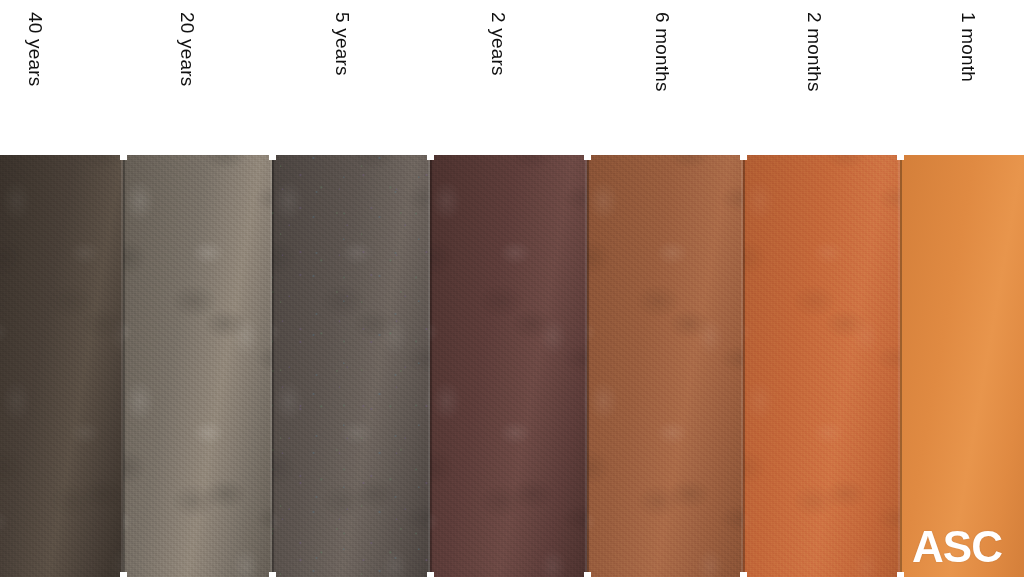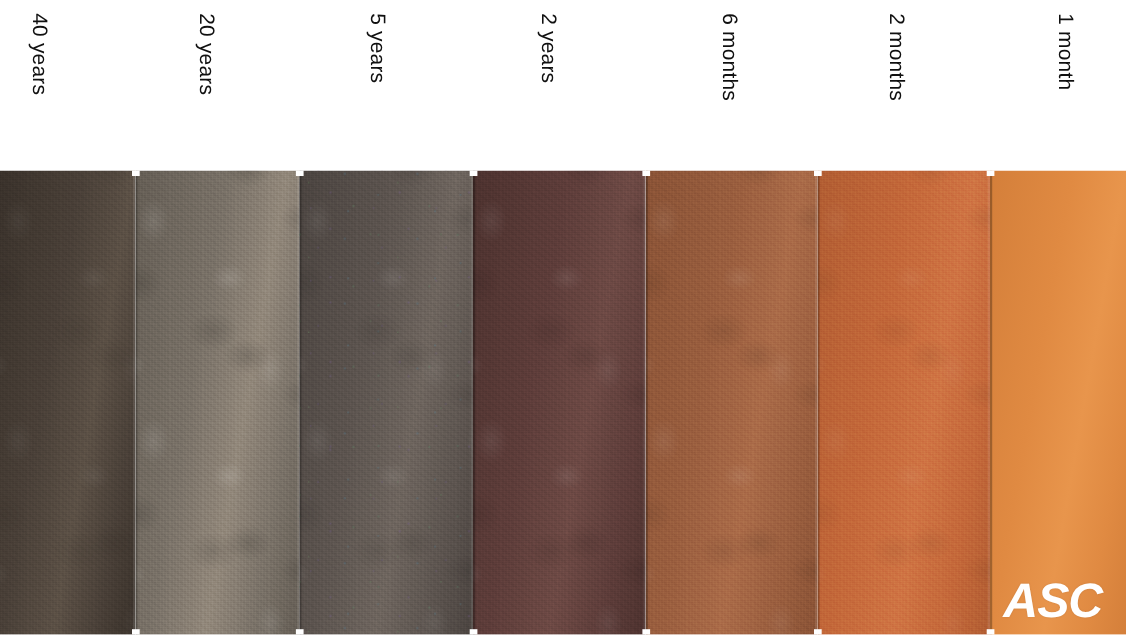--- a/index.html
+++ b/index.html
@@ -145,21 +145,20 @@
     right: 22px;
     bottom: 8px;
     font-family: "Liberation Sans", sans-serif;
     font-size: 44px;
     font-weight: 700;
     letter-spacing: -1px;
     color: #ffffff;
     line-height: 1;
     z-index: 10;
     text-shadow: 0 0 2px rgba(0,0,0,.10);
-    font-style: italic;
   }
 </style>
 </head>
 <body>
 
 <div id="stage">
 
   <div id="label-band">
       <div class="age-label" style="left: 45px;">40 years</div>
       <div class="age-label" style="left: 197px;">20 years</div>

